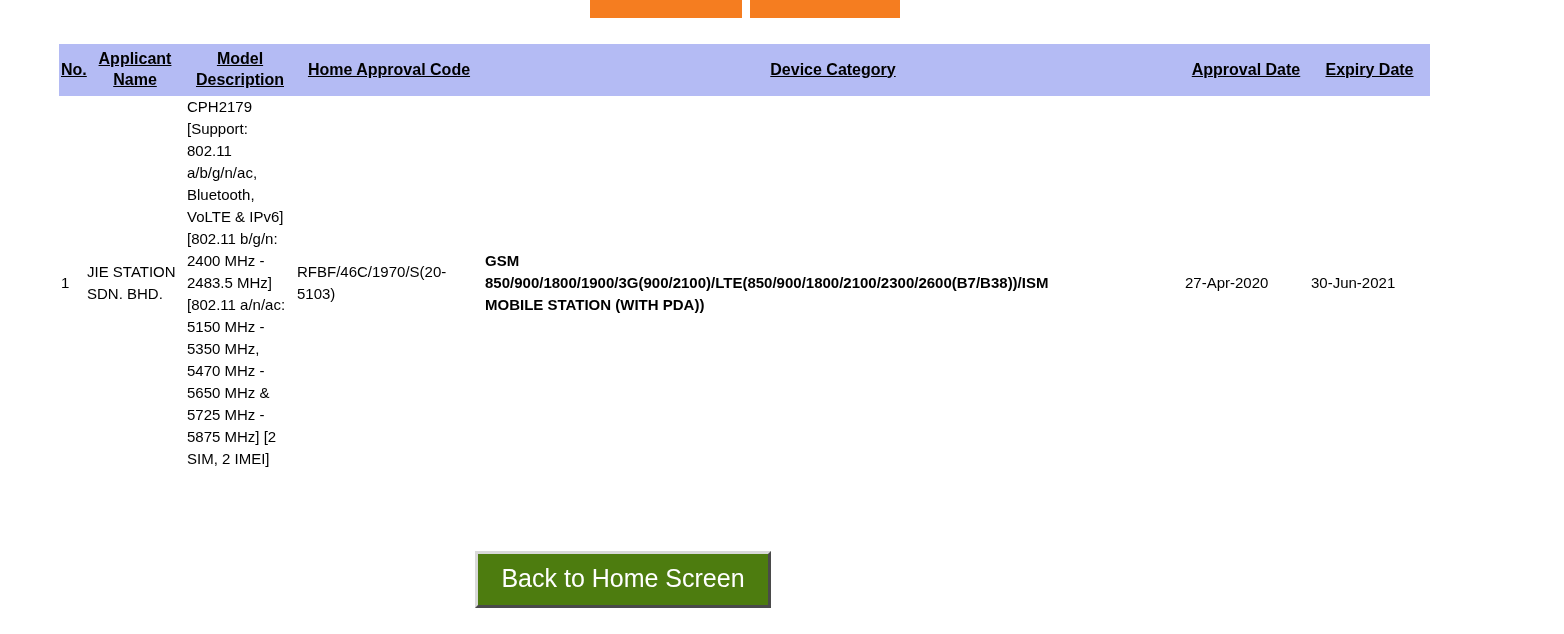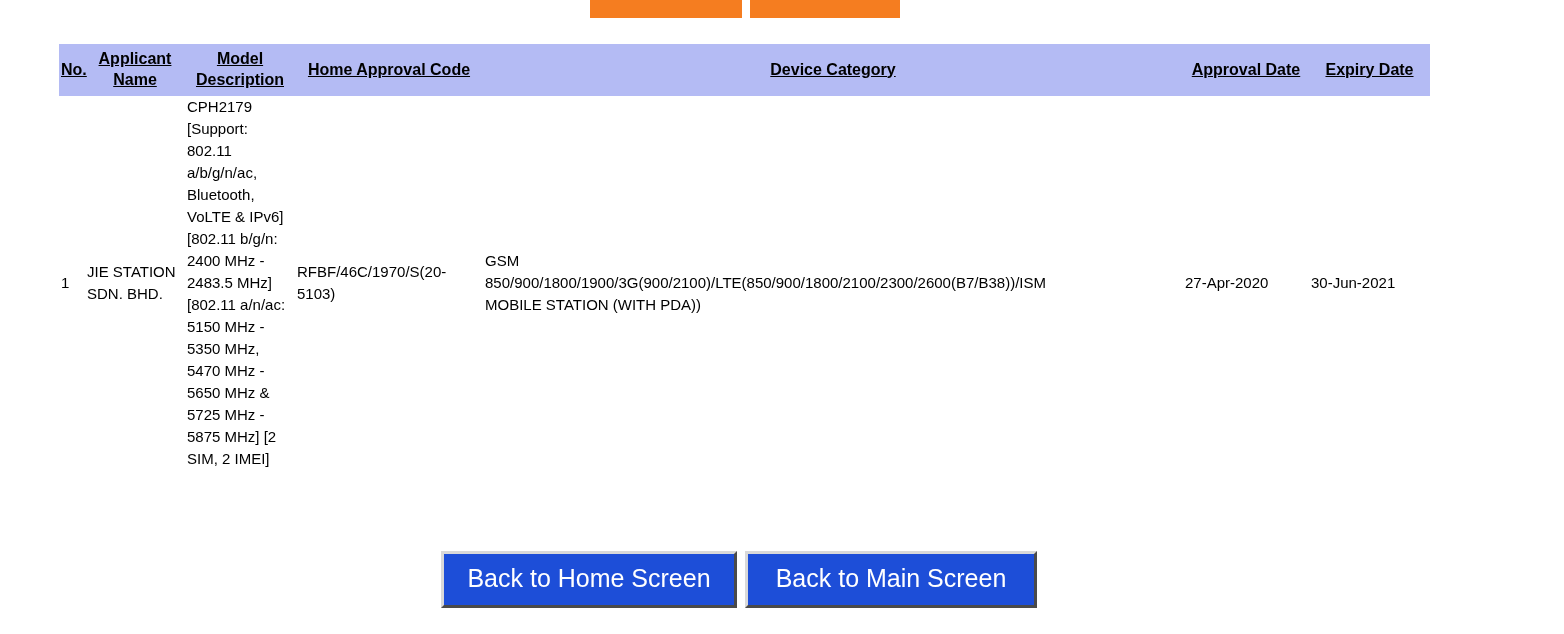--- a/index.html
+++ b/index.html
@@ -68,21 +68,21 @@
   .col-model     { width: 110px; }
   .col-tac       { width: 188px; }
   .col-category  { width: 700px; }
   .col-approval  { width: 126px; }
   .col-expiry    { width: 121px; }
 
   td.cell-no        { text-align: left; padding-left: 1px; }
   td.cell-applicant { text-align: center; }
   td.cell-model     { text-align: left; word-break: break-word; }
   td.cell-tac       { text-align: left; word-break: break-word; }
-  td.cell-category  { text-align: left; }
+  td.cell-category  { text-align: left; font-weight: bold; }
   td.cell-approval  { text-align: left; white-space: nowrap; }
   td.cell-expiry    { text-align: left; white-space: nowrap; }
 
   
   .category-overflow {
     display: block;
     width: 700px;
     white-space: normal;
   }
   .category-overflow .cat-line2 {
@@ -92,32 +92,33 @@
 
   
   .button-row {
     position: absolute;
     left: 441px;
     top: 551px;
     display: flex;
     gap: 8px;
   }
   .screen-button {
-    background: #1d4ed8;
+    background: #4d7c0f;
     color: #ffffff;
     font-family: "Liberation Sans", sans-serif;
     font-size: 25px;
     line-height: 1;
     padding: 12px 18px 14px 18px;
     border-top: 3px solid #d9d9d9;
     border-left: 3px solid #d9d9d9;
     border-right: 3px solid #4a4a4a;
     border-bottom: 3px solid #4a4a4a;
     cursor: pointer;
     white-space: nowrap;
+    margin-left: 34px;
   }
   #btn-home { min-width: 296px; }
   #btn-main { min-width: 292px; }
 </style>
 </head>
 <body>
 
 <div class="orange-bar" id="orange-bar-left"></div>
 <div class="orange-bar" id="orange-bar-right"></div>
 
@@ -158,14 +159,13 @@
         </td>
         <td class="cell-approval">27-Apr-2020</td>
         <td class="cell-expiry">30-Jun-2021</td>
       </tr>
     </tbody>
   </table>
 </div>
 
 <div class="button-row">
   <button class="screen-button" id="btn-home">Back to Home Screen</button>
-  <button class="screen-button" id="btn-main">Back to Main Screen</button>
 </div>
 
 </body></html>

